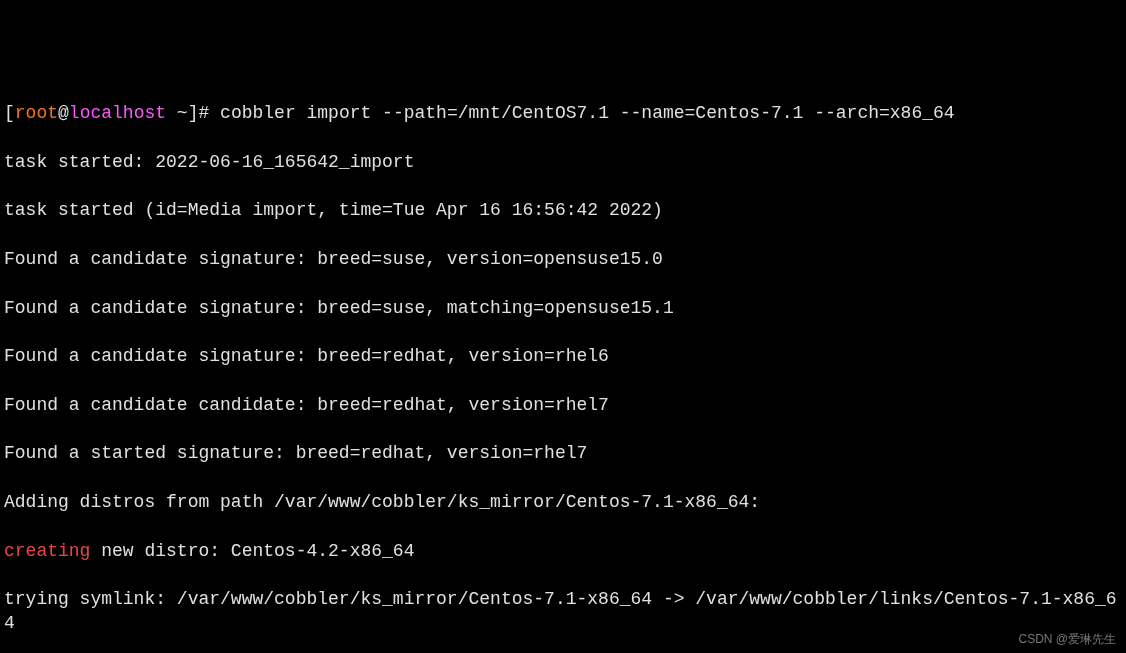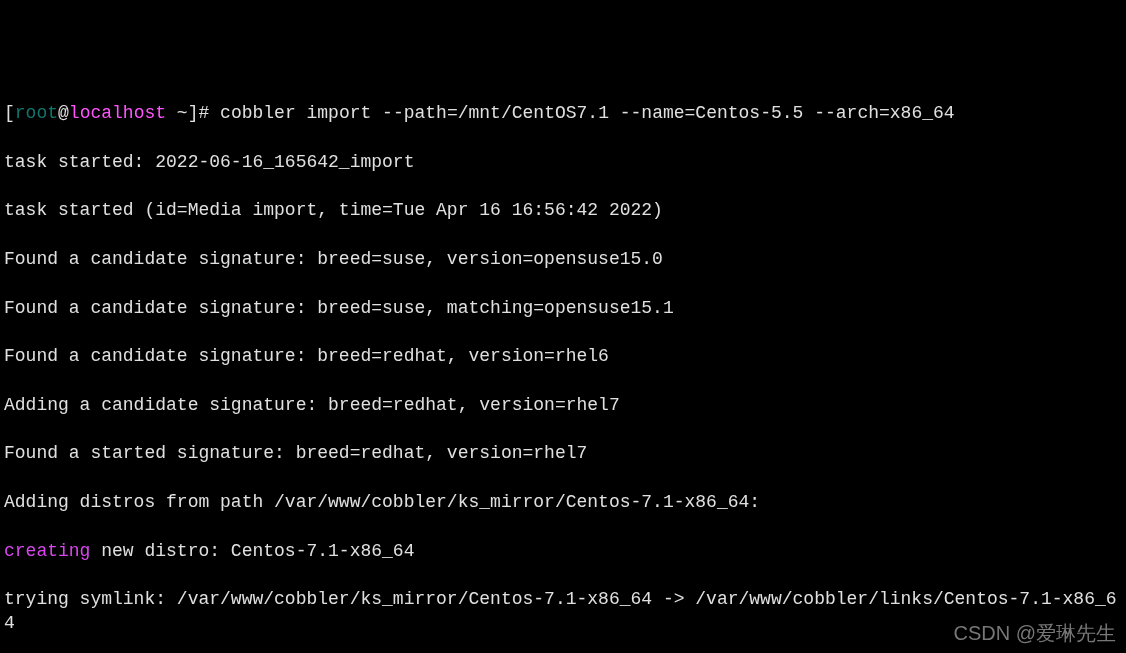--- a/index.html
+++ b/index.html
@@ -17,48 +17,48 @@
       white-space: pre-wrap;
       word-break: break-all;
       width: 1126px;
       height: 653px;
       overflow: hidden;
       position: relative;
     }
     .line {
       white-space: pre-wrap;
     }
-    .red { color: #0f766e; }
+    .red { color: #f97316; }
     .magenta { color: #ff55ff; }
-    .cyan { color: #d946ef; }
+    .cyan { color: #ef4444; }
     .white { color: #e0e0e0; }
     .watermark {
       position: absolute;
       bottom: 6px;
       right: 10px;
       color: #777;
-      font-size: 20px;
+      font-size: 12px;
       font-family: sans-serif;
     }
   </style>
 </head>
 <body>
 
 
 
-<div class="line"><span class="white">[</span><span class="red">root</span><span class="white">@</span><span class="magenta">localhost</span><span class="white"> ~</span><span class="white">]# </span><span class="white">cobbler import --path=/mnt/CentOS7.1 --name=Centos-5.5 --arch=x86_64</span></div>
+<div class="line"><span class="white">[</span><span class="red">root</span><span class="white">@</span><span class="magenta">localhost</span><span class="white"> ~</span><span class="white">]# </span><span class="white">cobbler import --path=/mnt/CentOS7.1 --name=Centos-7.1 --arch=x86_64</span></div>
 <div class="line white">task started: 2022-06-16_165642_import</div>
 <div class="line white">task started (id=Media import, time=Tue Apr 16 16:56:42 2022)</div>
 <div class="line white">Found a candidate signature: breed=suse, version=opensuse15.0</div>
 <div class="line white">Found a candidate signature: breed=suse, matching=opensuse15.1</div>
 <div class="line white">Found a candidate signature: breed=redhat, version=rhel6</div>
-<div class="line white">Adding a candidate signature: breed=redhat, version=rhel7</div>
+<div class="line white">Found a candidate candidate: breed=redhat, version=rhel7</div>
 <div class="line white">Found a started signature: breed=redhat, version=rhel7</div>
 <div class="line white">Adding distros from path /var/www/cobbler/ks_mirror/Centos-7.1-x86_64:</div>
-<div class="line"><span class="cyan">creating</span><span class="white"> new distro: Centos-7.1-x86_64</span></div>
+<div class="line"><span class="cyan">creating</span><span class="white"> new distro: Centos-4.2-x86_64</span></div>
 <div class="line white">trying symlink: /var/www/cobbler/ks_mirror/Centos-7.1-x86_64 -&gt; /var/www/cobbler/links/Centos-7.1-x86_64</div>
 
 
 
 
 
 
 
 
 

